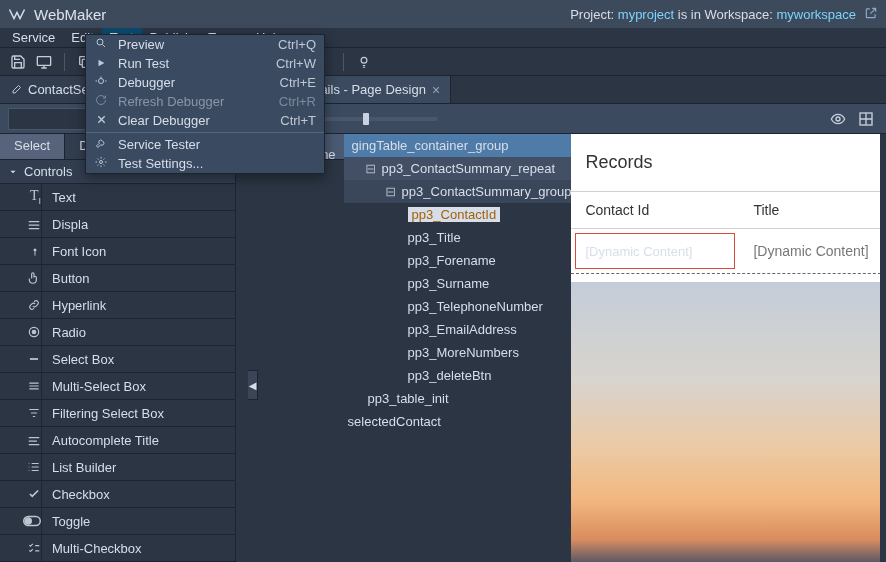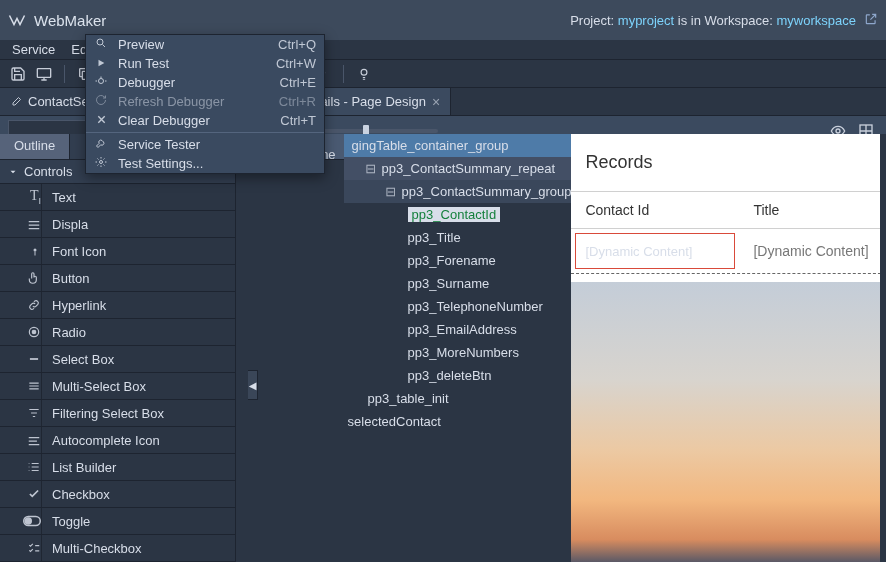--- a/index.html
+++ b/index.html
@@ -1,17 +1,17 @@
 <!DOCTYPE html>
 <html><head>
 <meta charset="utf-8">
 <style>
 *{box-sizing:border-box;margin:0;padding:0;font-family:"Segoe UI",Arial,sans-serif;font-size:13px;color:#d8dee9;user-select:none}
 body{width:886px;height:562px;background:#2b3544;overflow:hidden;position:relative}
-.titlebar{height:40px;background:#3d4a5c;display:flex;align-items:center;padding:0 8px}
+.titlebar{height:28px;background:#3d4a5c;display:flex;align-items:center;padding:0 8px}
 .logo{width:18px;height:18px;margin-right:8px;display:flex;align-items:center}
 .app-title{font-size:15px;color:#dce3ed}
 .titlebar-right{margin-left:auto;font-size:13px;color:#dce3ed;display:flex;align-items:center;gap:8px}
 .linkish{color:#7dd3fc;text-decoration:none}
 .link-icon svg{opacity:.85}
 .menubar{height:20px;background:#2b3544;display:flex;align-items:center;padding:0 4px;border-bottom:1px solid #1d2430}
 .menu-item{padding:2px 8px;cursor:default}
 .menu-item.active{background:#0c4a6e}
 .toolbar{height:28px;background:#2b3544;display:flex;align-items:center;padding:0 6px;gap:2px;border-bottom:1px solid #1d2430}
 .tool-sep{width:1px;height:18px;background:#4a566a;margin:0 6px}
@@ -42,21 +42,21 @@
 .control-label{padding-left:10px}
 .center{flex:1;position:relative;background:#2b3544;display:flex;flex-direction:row}
 .outline-header{height:26px;display:flex;align-items:center;padding:0 8px;background:#4a5a72;border-bottom:1px solid #1d2430}
 .outline-body{}
 .tree-row{height:23px;display:flex;align-items:center;padding-left:8px;font-size:13px}
 .tree-row.l1{background:#4e7ba8}
 .tree-row.l2{background:#434f65;padding-left:20px}
 .tree-row.l3{background:#3a475b;padding-left:40px}
 .tree-row.l4{padding-left:64px}
 .tree-row.sel{}
-.tree-row.sel span{background:#d8dee9;color:#15803d;padding:0 4px}
+.tree-row.sel span{background:#d8dee9;color:#a16207;padding:0 4px}
 .tree-row.table-init{padding-left:24px}
 .tree-row.selcontact{padding-left:4px}
 .tw{width:14px;text-align:center;opacity:.7;margin-right:4px}
 .right{width:330px;background:#fff;position:relative;overflow:hidden}
 .records-title{padding:18px 14px;font-size:18px;color:#333;background:#fff}
 .table-head{display:flex;border-top:1px solid #d0d0d0;border-bottom:1px solid #d0d0d0}
 .th{padding:10px 14px;color:#333;font-size:14px}
 .th.first{width:168px}
 .table-body{display:flex;border-bottom:1px dashed #666}
 .cell{padding:14px;color:#777;font-size:14px}
@@ -234,21 +234,21 @@
           <rect x="3" y="3" width="18" height="18"></rect>
           <path d="M3 12h18M12 3v18"></path>
         </svg>
       </span>
   </span>
 </div>
 
 <div class="main">
   <div class="palette">
     <div class="palette-tabs" id="ptabs">
-        <div class="ptab active">Outline</div>
+        <div class="ptab active">Select</div>
         <div class="ptab">Da</div>
       </div>
     <div class="controls-header">
       <svg width="10" height="10" viewBox="0 0 24 24" fill="#d8dee9">
           <path d="M6 9l6 6 6-6z"></path>
         </svg>
       <span>Controls</span>
     </div>
     <div class="controls-list" id="clist">
         <div class="control-row">
@@ -322,21 +322,21 @@
             </svg>
           </span>
           <span class="control-label">Filtering Select Box</span>
         </div>
         <div class="control-row">
           <span class="control-icon">
             <svg width="14" height="14" viewBox="0 0 24 24" fill="none" stroke="#d8dee9" stroke-width="2">
               <path d="M3 8h18M3 14h14M3 20h18"></path>
             </svg>
           </span>
-          <span class="control-label">Autocomplete Icon</span>
+          <span class="control-label">Autocomplete Title</span>
         </div>
         <div class="control-row">
           <span class="control-icon">
             <svg width="14" height="14" viewBox="0 0 24 24" fill="none" stroke="#d8dee9" stroke-width="2">
               <path d="M8 6h12M8 12h12M8 18h12M3 6h1M3 12h1M3 18h1"></path>
             </svg>
           </span>
           <span class="control-label">List Builder</span>
         </div>
         <div class="control-row">

